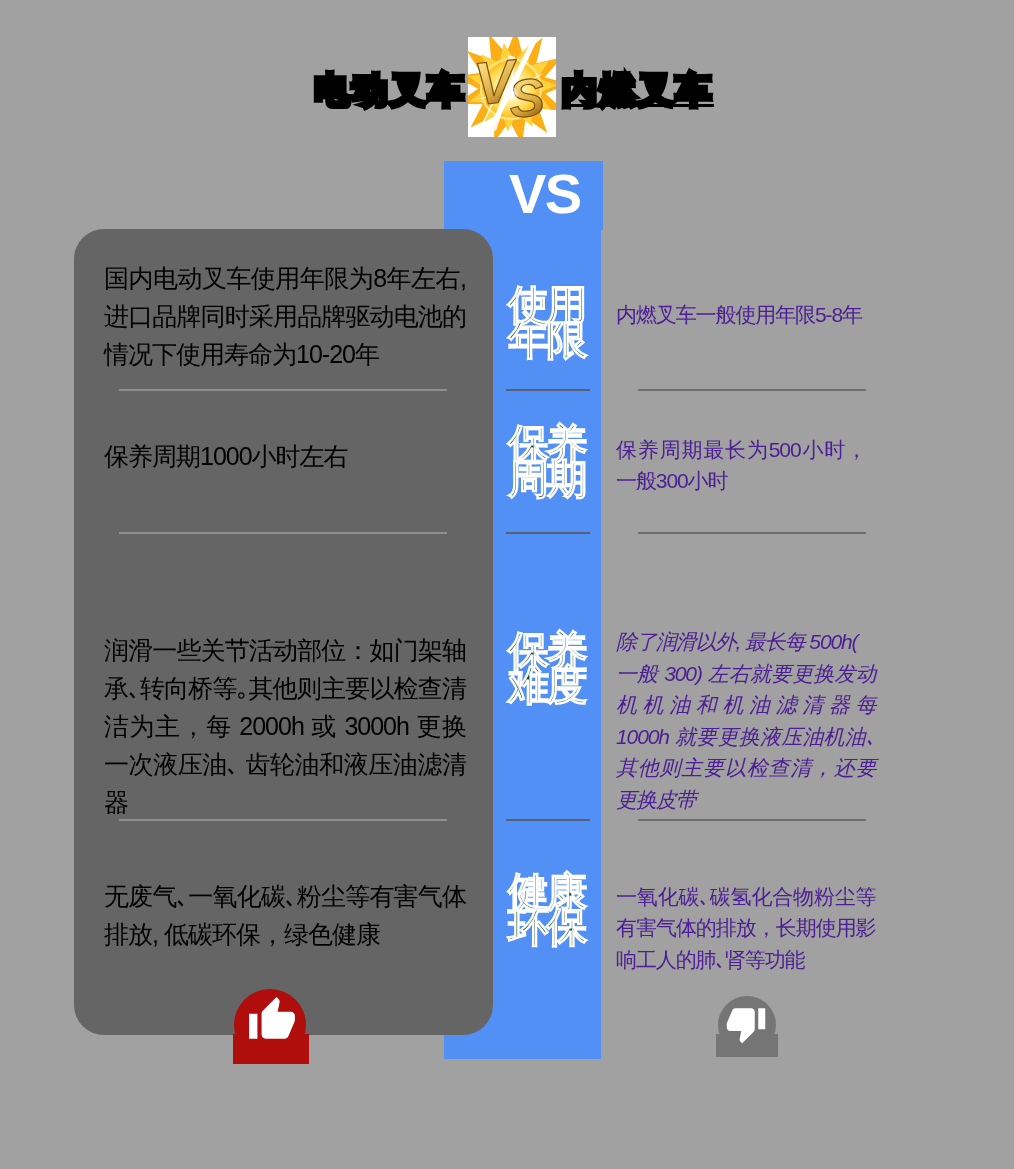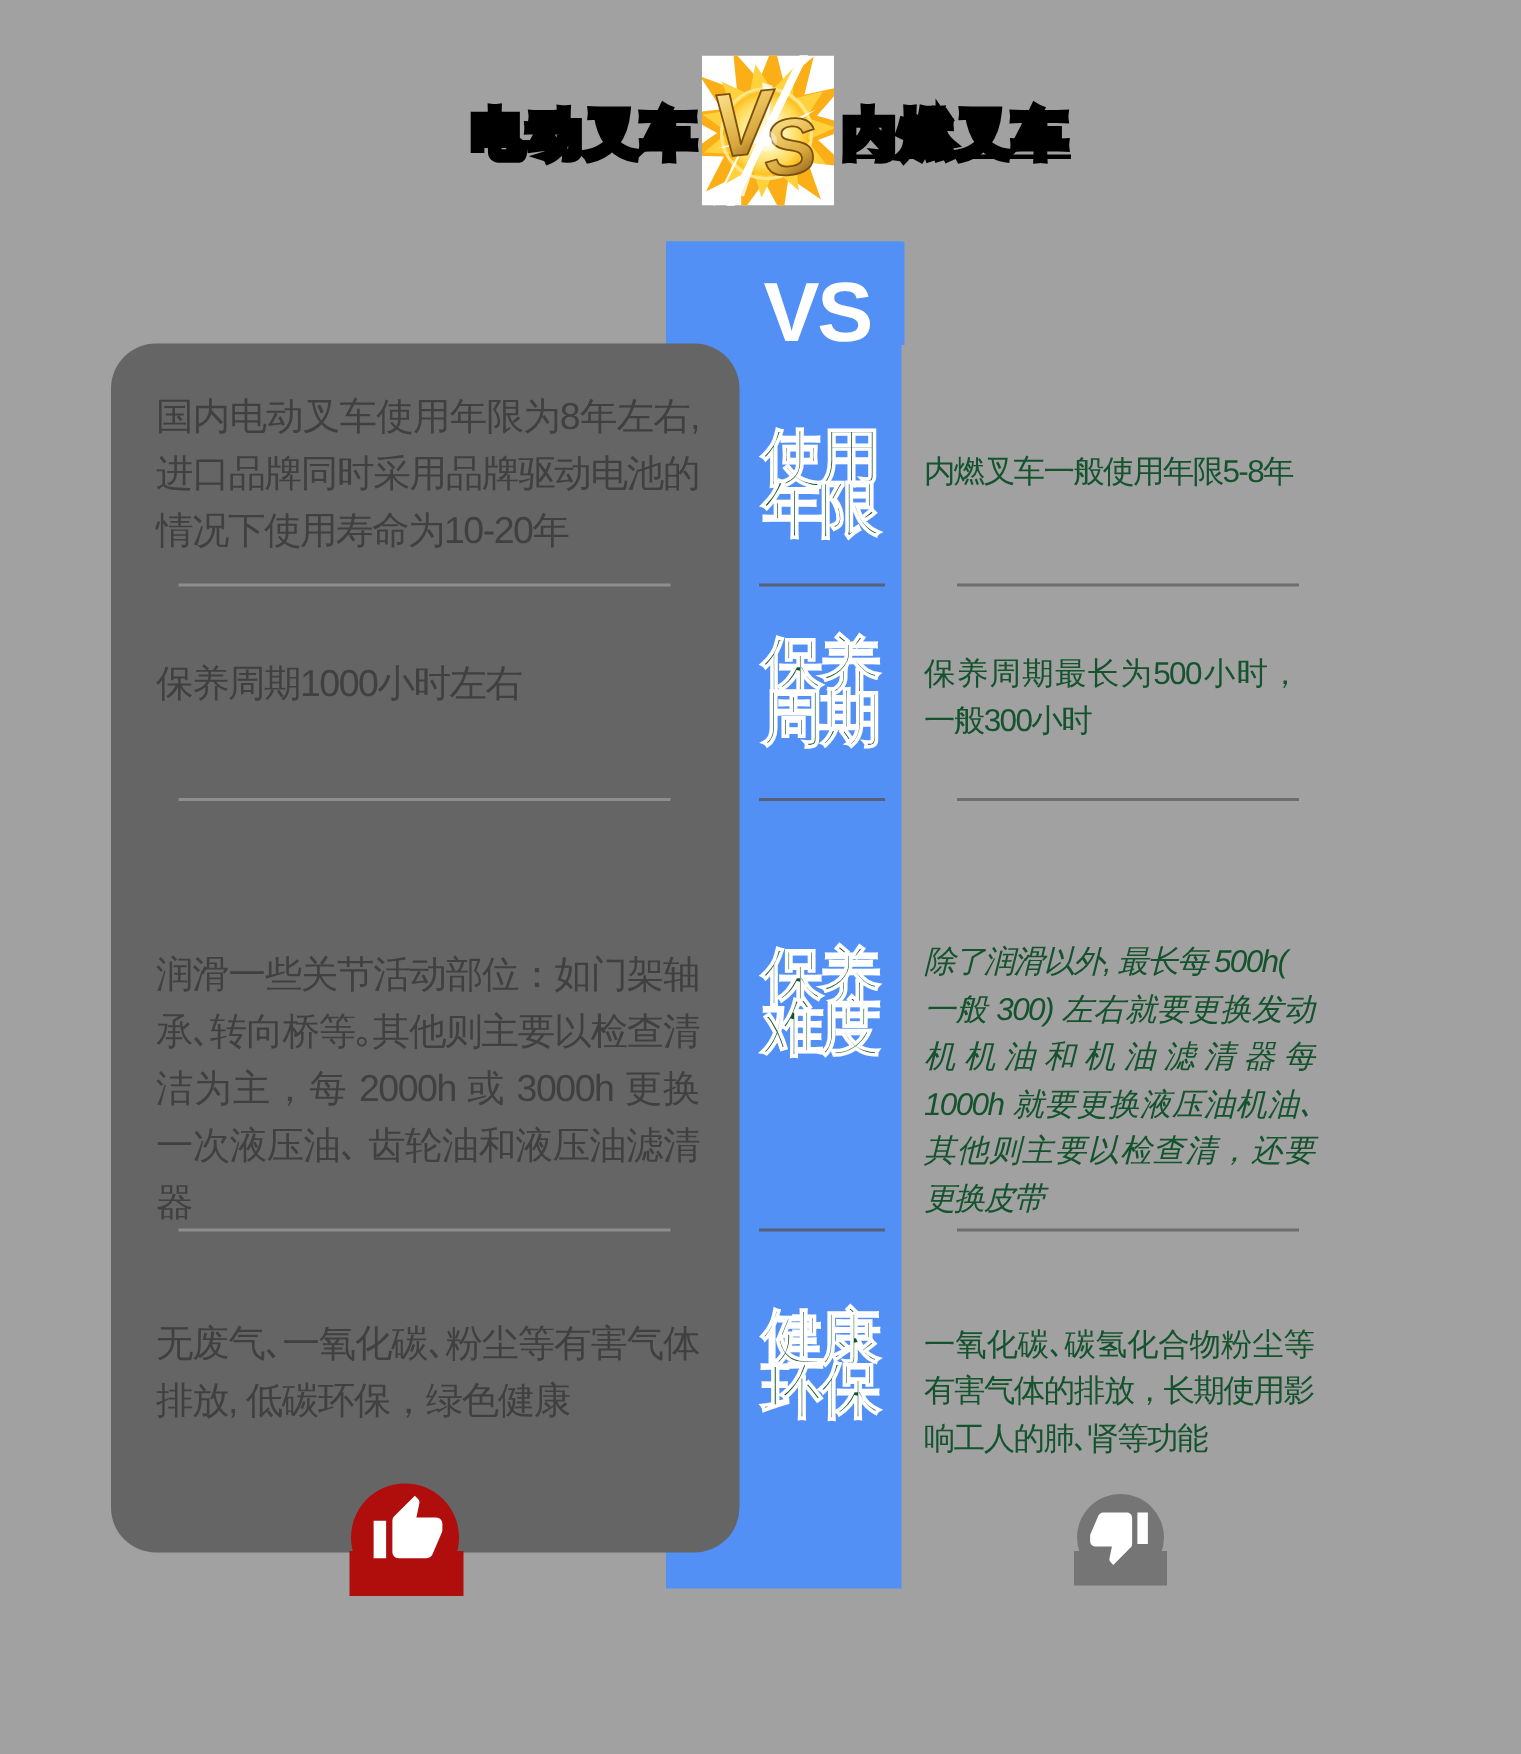--- a/index.html
+++ b/index.html
@@ -17,21 +17,21 @@
     letter-spacing:3px;white-space:pre;
   }
   .title-left{left:314.5px;}
   .title-right{left:562px;text-decoration:underline;}
   .vs-badge{position:absolute;left:468px;top:37px;width:88px;height:100px;}
 
   
   .vs-col{position:absolute;left:444px;top:161px;width:157px;height:898px;background:#5290f5;}
   .vs-tab{position:absolute;left:444px;top:161px;width:158.5px;height:68.5px;background:#5290f5;}
   .vs-label{
-    position:absolute;left:509px;top:175px;width:70px;
+    position:absolute;left:509px;top:161px;width:70px;
     font-size:56px;font-weight:700;color:#ffffff;letter-spacing:-1.5px;
     text-align:center;white-space:pre;
   }
   .cat{
     position:absolute;left:492px;width:109px;
     transform:translateY(-50%);
     font-size:41px;font-weight:900;color:#14532d;
     -webkit-text-stroke:1.1px #fff;
     line-height:34.5px;letter-spacing:-2.5px;
     text-align:center;
@@ -52,34 +52,34 @@
   .dvr3{top:819px;}
 
   
   .left-panel{
     position:absolute;left:74px;top:229px;width:419px;height:806px;
     background:#656565;border-radius:30px;
   }
   .lrow{
     position:absolute;left:104px;width:362px;
     font-size:25px;line-height:38px;letter-spacing:-1px;
-    color:#404040;
+    color:#000000;
   }
   .lrow .ln{text-align:justify;text-align-last:justify;}
   .lrow .ln-last{text-align-last:left;}
   .lrow1{top:259px;}
   .lrow2{top:436.5px;}
   .lrow3{top:590.5px;margin-top:40px;}
   .lrow4{top:876.5px;}
 
   
   .rrow{
     position:absolute;left:616px;width:259.5px;
     font-size:21px;line-height:31.5px;letter-spacing:-1.1px;
-    color:#14532d;
+    color:#4c1d95;
   }
   .rrow1{width:253px;}
   .rrow2{width:250px;}
   .rrow3 .ln:nth-child(1){text-align-last:left;}
   .rrow .ln{text-align:justify;text-align-last:justify;}
   .rrow .ln-last{text-align-last:left;}
   .rrow1{top:298.5px;}
   .rrow2{top:433.5px;}
   .rrow3{top:626px;font-style:italic;}
   .rrow4{top:880.5px;}

